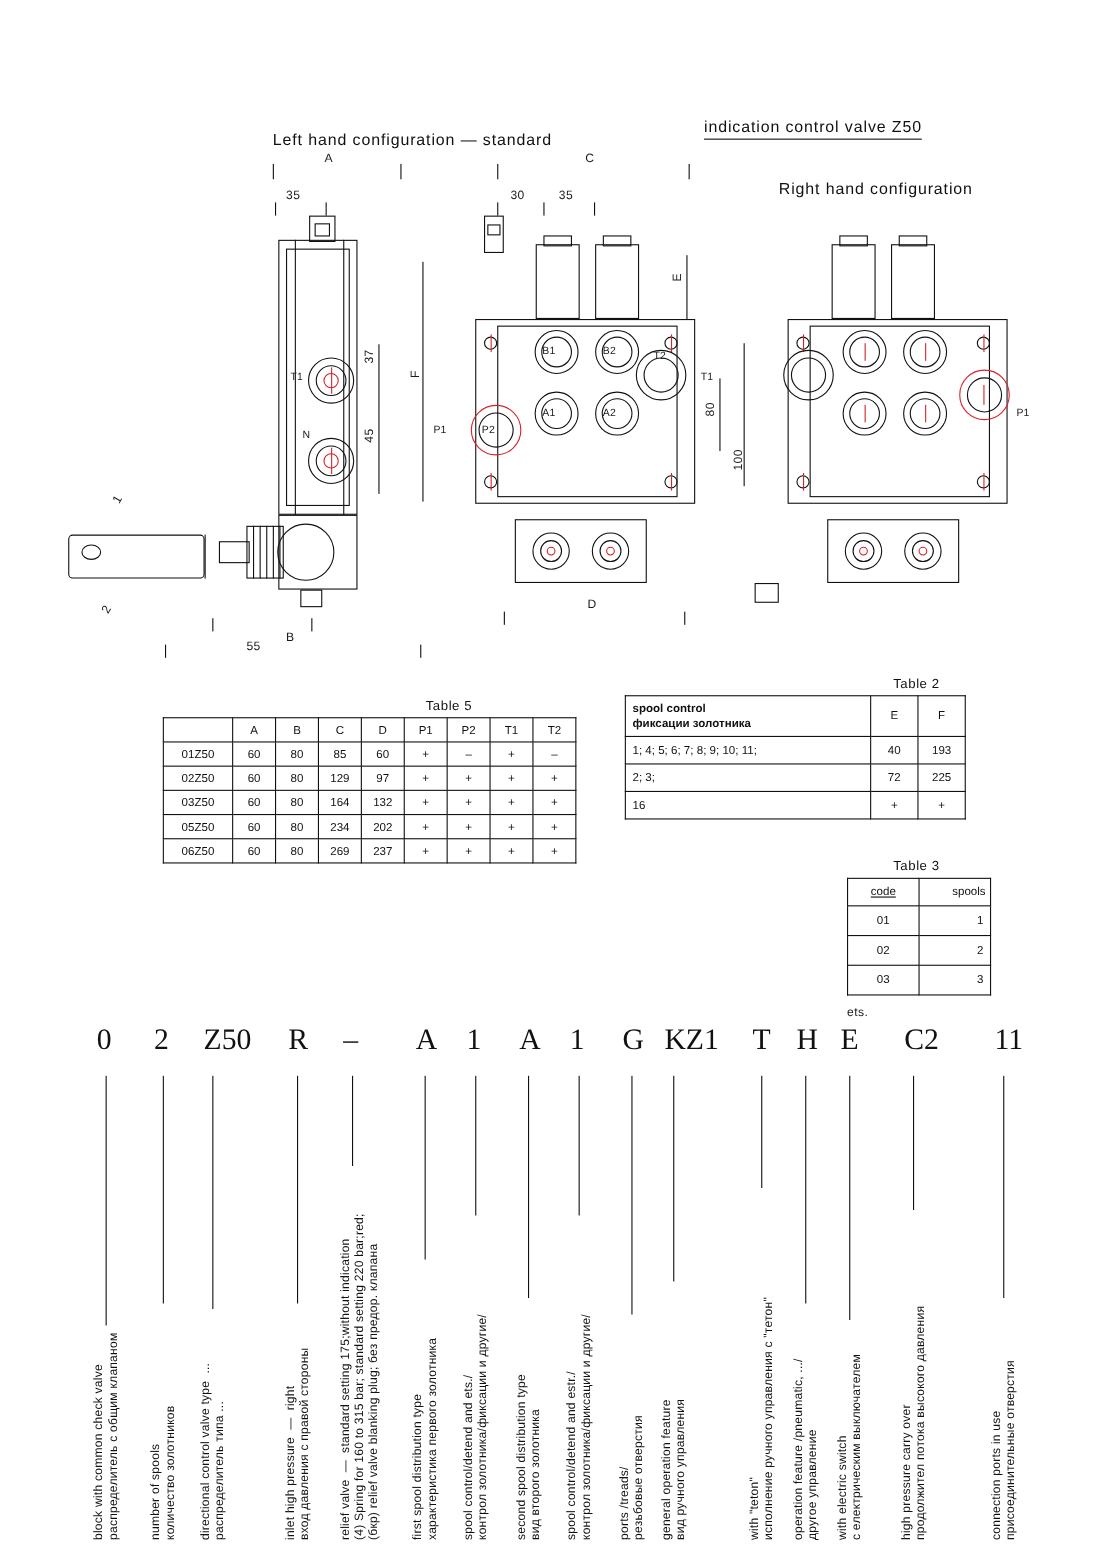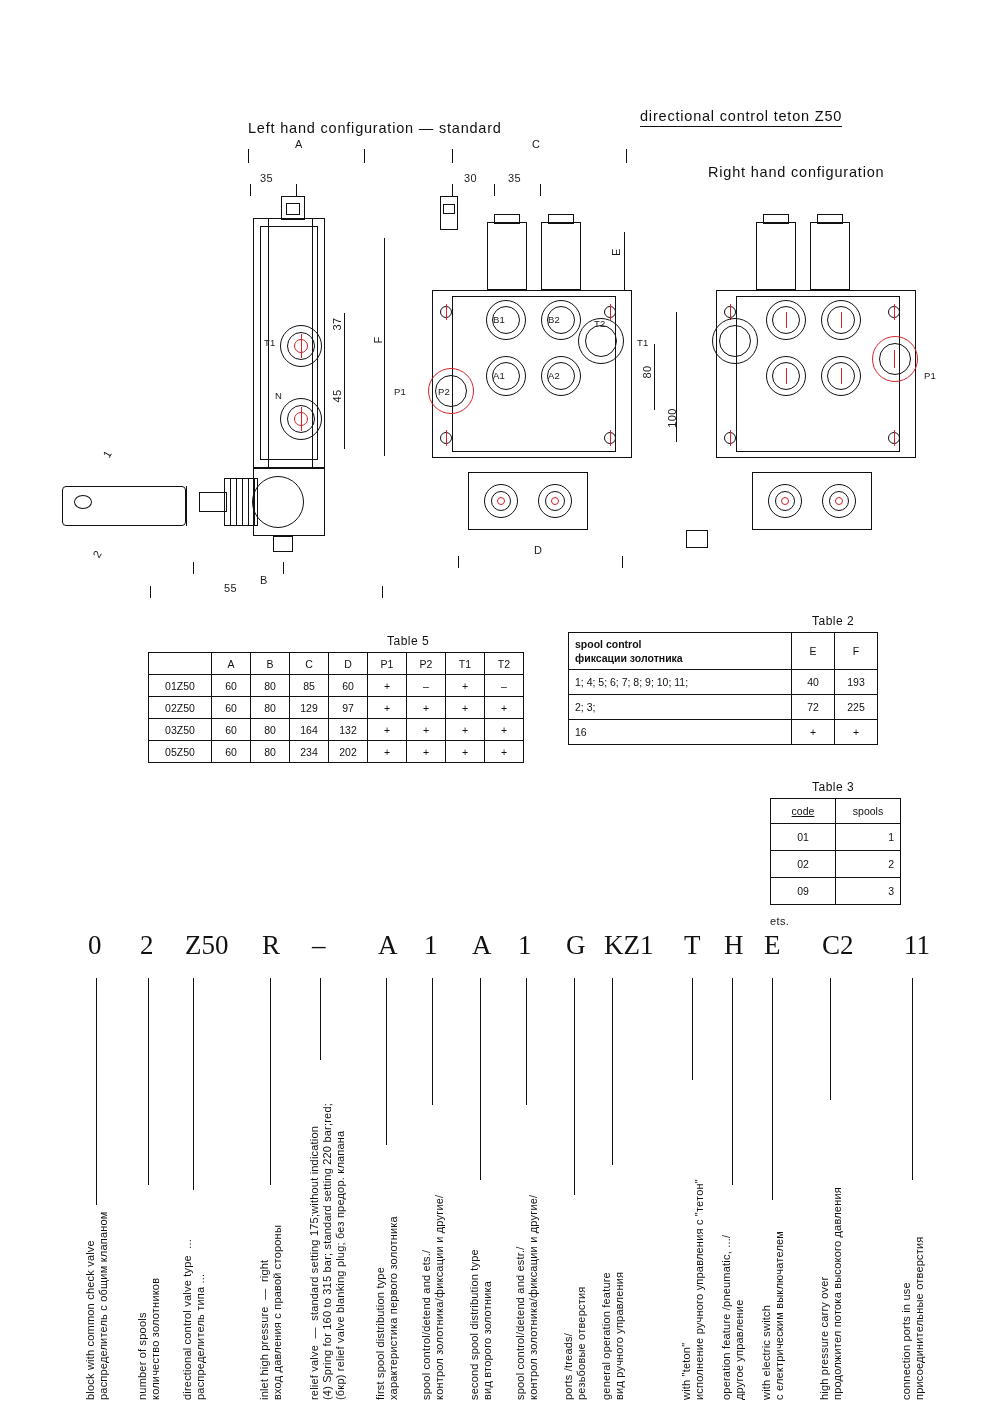--- a/index.html
+++ b/index.html
@@ -22,21 +22,21 @@
   .tcap{font-size:12px;letter-spacing:.5px;}
   
   .code-char{font-family:"Liberation Serif",serif;font-size:27px;color:#111;}
   .vert{writing-mode:vertical-rl;transform:rotate(180deg);font-size:11px;line-height:13px;white-space:pre;letter-spacing:.2px;}
   .vstem{position:absolute;width:1px;background:#111;}
 </style>
 </head>
 <body>
 
 <div class="abs ttl" style="left:248px;top:120px;">Left hand configuration  —  standard</div>
-<div class="abs ttl uline" style="left:640px;top:108px;">directional control teton Z50</div>
+<div class="abs ttl uline" style="left:640px;top:108px;">indication control valve Z50</div>
 <div class="abs ttl" style="left:708px;top:164px;">Right hand configuration</div>
 
 <div>
 
   <div class="ln" style="left:248px;top:155px;width:116px;height:1;"></div>
   <div class="ln" style="left:248px;top:149px;width:1px;height:14px;"></div>
   <div class="ln" style="left:364px;top:149px;width:1px;height:14px;"></div>
   <div class="abs lbl-sm" style="left:295px;top:138px;">A</div>
 
   <div class="ln" style="left:250px;top:190px;width:46px;height:1;"></div>
@@ -325,20 +325,31 @@
           <td>05Z50</td>
           <td>60</td>
           <td>80</td>
           <td>234</td>
           <td>202</td>
           <td>+</td>
           <td>+</td>
           <td>+</td>
           <td>+</td>
         </tr>
+        <tr>
+          <td>06Z50</td>
+          <td>60</td>
+          <td>80</td>
+          <td>269</td>
+          <td>237</td>
+          <td>+</td>
+          <td>+</td>
+          <td>+</td>
+          <td>+</td>
+        </tr>
       </tbody>
     </table>
 </div>
 
 <div class="abs tcap" style="left:812px;top:614px;">Table 2</div>
 <div class="abs" style="left:568px;top:632px;">
   <table id="tbl2">
       <tbody>
         <tr>
           <th rowspan="1" style="width:210px;text-align:left;padding:4px 6px;line-height:14px;font-weight:bold;">spool control<br>фиксации золотника</th>
@@ -363,32 +374,32 @@
       </tbody>
     </table>
 </div>
 
 <div class="abs tcap" style="left:812px;top:780px;">Table 3</div>
 <div class="abs" style="left:770px;top:798px;">
   <table id="tbl3">
       <tbody>
         <tr>
           <th style="width:56px;height:20px;text-decoration:underline;">code</th>
-          <th style="width:56px;height:20px;">spools</th>
+          <th style="width:56px;height:20px;text-align:right;">spools</th>
         </tr>
         <tr>
           <td style="height:22px;">01</td>
           <td style="text-align:right;padding-right:6px;">1</td>
         </tr>
         <tr>
           <td style="height:22px;">02</td>
           <td style="text-align:right;padding-right:6px;">2</td>
         </tr>
         <tr>
-          <td style="height:22px;">09</td>
+          <td style="height:22px;">03</td>
           <td style="text-align:right;padding-right:6px;">3</td>
         </tr>
       </tbody>
     </table>
 </div>
 <div class="abs lbl-sm" style="left:770px;top:915px;">ets.</div>
 
 <div class="abs" style="left:0;top:930px;width:1000px;height:485px;">
   <div id="code-row" style="position:relative;width:1000px;height:485px;">
       <div class="abs code-char" style="left:88px;top:0px;">0</div>

